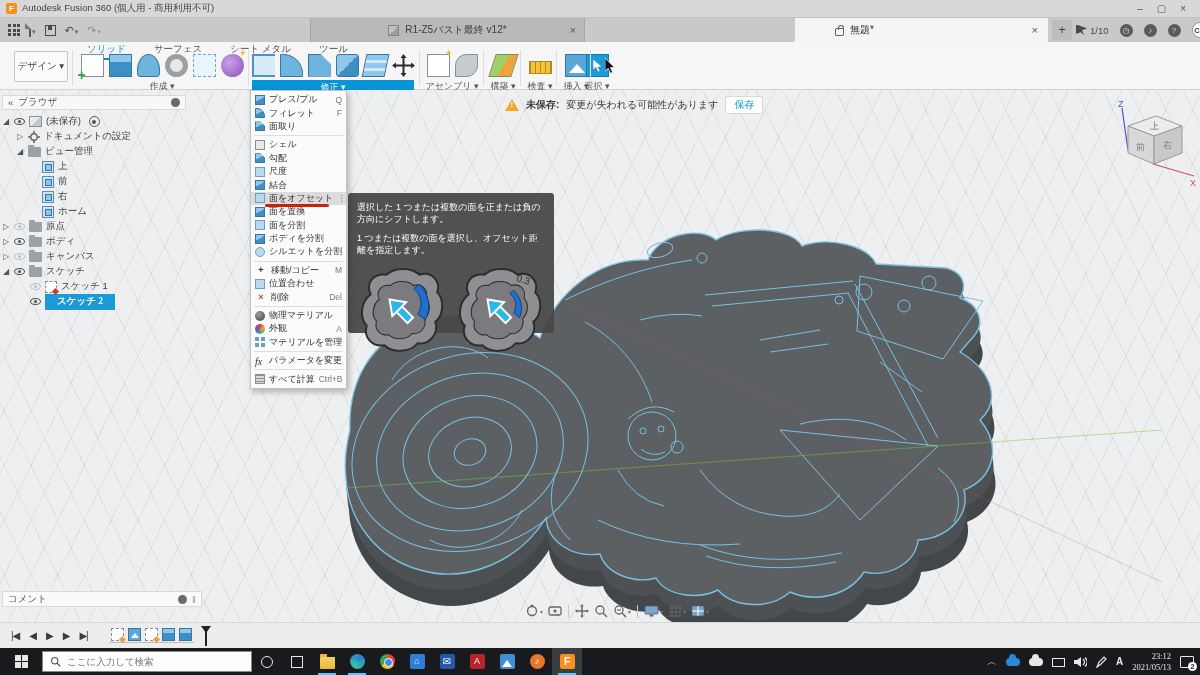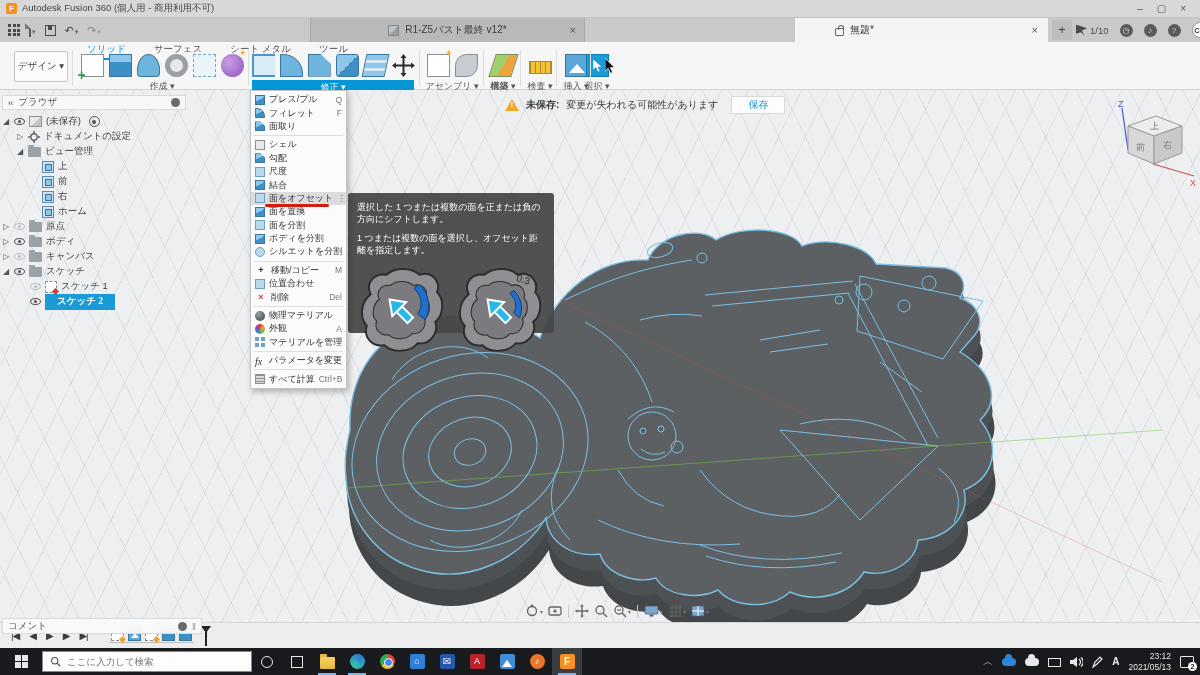--- a/index.html
+++ b/index.html
@@ -94,21 +94,21 @@
       repeating-linear-gradient(64deg, rgba(165,175,182,.22) 0 1px, transparent 1px 24px);
   }
   .model-svg { position:absolute; left:0; top:0; }
 
   
   .warnbar { position:absolute; left:505px; top:6px; display:flex; align-items:center; gap:7px; font-size:10px; z-index:20; }
   .warn-tri { width:0; height:0; border-left:7px solid transparent; border-right:7px solid transparent; border-bottom:12px solid #f5a623; position:relative; }
   .warn-tri:after { content:"!"; position:absolute; left:-1.5px; top:1px; color:#fff; font-size:8px; font-weight:bold; }
   .warn-label { font-weight:bold; color:#3a3a3a; }
   .warn-msg { color:#3a3a3a; }
-  .save-chip { color:#0696d7; background:#fdfdfd; border:1px solid #d8d8d8; padding:1px 16px; border-radius:2px; margin-left:6px; }
+  .save-chip { color:#0696d7; background:#fdfdfd; border:1px solid #d8d8d8; padding:1px 8px; border-radius:2px; }
 
   
   .browser { position:absolute; left:2px; top:5px; width:184px; z-index:15; font-size:9.5px; color:#3e3e3e; }
   .browser-hd { height:15px; background:rgba(248,249,250,.92); border:1px solid #d9d9d9; display:flex; align-items:center; padding:0 5px; gap:5px; color:#555; }
   .browser-hd .sp { flex:1; }
   .panel-dot { width:9px; height:9px; border-radius:50%; background:#6a6a6a; color:#fff; font-size:6px; line-height:9px; text-align:center; }
   .tree { margin-top:4px; }
   .trow { display:flex; align-items:center; height:15px; gap:4px; }
   .caret-g { color:#555; font-size:8px; width:8px; text-align:center; }
   .eye { width:11px; height:7px; border:1px solid #4f4f4f; border-radius:50%; position:relative; flex:0 0 auto; }
@@ -160,21 +160,21 @@
   .thumbs { display:flex; gap:8px; margin-top:2px; }
 
   
   .viewcube { position:absolute; left:1098px; top:8px; width:100px; height:90px; z-index:10; }
 
   
   .navbar { position:absolute; left:524px; top:513px; display:flex; align-items:center; gap:3px; z-index:12; }
   .nav-btn { display:flex; align-items:center; padding:1px; }
   .nav-caret { font-size:6px; color:#777; margin-left:1px; }
   .nav-sep { width:1px; height:13px; background:#c9c9c9; margin:0 2px; }
-  .comment-bar { position:absolute; left:2px; top:528px; width:200px; height:16px; background:rgba(250,250,250,.95); border:1px solid #d9d9d9; display:flex; align-items:center; gap:5px; padding:0 5px; font-size:9.5px; color:#555; z-index:12;text-align:right; }
+  .comment-bar { position:absolute; left:2px; top:501px; width:200px; height:16px; background:rgba(250,250,250,.95); border:1px solid #d9d9d9; display:flex; align-items:center; gap:5px; padding:0 5px; font-size:9.5px; color:#555; z-index:12;text-align:right; }
   .comment-bar .sp { flex:1; }
 
   
   .timeline { position:absolute; left:0; top:622px; width:1200px; height:26px; background:#ededed; border-top:1px solid #d6d6d6; display:flex; align-items:center; padding:0 8px; gap:4px; }
   .pb { color:#3c3c3c; font-size:10px; letter-spacing:-1px; padding:0 3px; }
   .tl-items { display:flex; align-items:flex-end; gap:4px; margin-left:14px; border-bottom:1px solid #bdbdbd; padding:0 2px 1px; }
   .tl-ic { width:13px; height:13px; position:relative; }
   .tl-sketch { border:1.2px dashed #8a8f93; background:#fff; }
   .tl-sketch:after { content:""; position:absolute; right:-2px; bottom:-2px; width:5px; height:5px; background:#e8a33c; transform:rotate(45deg); }
   .tl-canvas { background:#5aa6d8; border:1px solid #39759c; }
@@ -209,21 +209,21 @@
   .ti-photos { background:#3f8fd6; position:relative; }
   .ti-photos:after { content:""; position:absolute; left:2px; bottom:2px; border-left:5px solid transparent; border-right:5px solid transparent; border-bottom:7px solid #fff; }
   .ti-music { border-radius:50%; background:#e8762c; color:#fff; font-size:9px; text-align:center; line-height:15px; }
   .ti-fusion { background:#f6901e; color:#fff; font-weight:bold; font-size:10px; text-align:center; line-height:15px; }
   .tray { margin-left:auto; display:flex; align-items:center; gap:9px; padding-right:6px; font-size:10px; }
   .tray-ic { color:#e8e8e8; font-size:10px; }
   .cloud { width:14px; height:8px; border-radius:6px; position:relative; }
   .cloud:before { content:""; position:absolute; left:3px; top:-4px; width:7px; height:7px; border-radius:50%; background:inherit; }
   .cloud.blue { background:#2b88d8; } .cloud.white { background:#e8e8e8; }
   .mon { width:13px; height:9px; border:1.5px solid #e8e8e8; margin-top:1px; }
-  .clockblock { text-align:right; font-size:8.5px; line-height:1.25; }
+  .clockblock { text-align:right; font-size:8.5px; line-height:1.25;font-family:Liberation Serif, serif; }
   .notif { width:14px; height:12px; border:1.5px solid #e8e8e8; border-radius:1px; position:relative; }
   .notif .badge { position:absolute; right:-4px; bottom:-4px; width:9px; height:9px; background:#fff; color:#191a1d; border-radius:50%; font-size:7px; line-height:9px; text-align:center; font-weight:bold; }
 </style>
 </head>
 <body>
 
 <div class="screen">
 
   <div class="titlebar">
     <div class="fusion-logo">F</div>
@@ -309,21 +309,21 @@
     </div>
 
     <div class="rgroup" style="left:424px; width:56px;">
       <div class="ricons">
         <span class="ic24 ic-newcomp"></span>
         <span class="ic24 ic-joint"></span>
       </div>
       <div class="rlabel">アセンブリ ▾</div>
     </div>
 
-    <div class="rgroup" style="left:487px; width:32px;font-weight:bold;">
+    <div class="rgroup" style="left:487px; width:32px;">
       <div class="ricons">
           <span class="ic24 ic-plane"></span>
         </div>
       <div class="rlabel">構築 ▾</div>
     </div>
 
     <div class="rgroup" style="left:524px; width:32px;">
       <div class="ricons">
           <span class="ic24 ic-measure"></span>
         </div>

